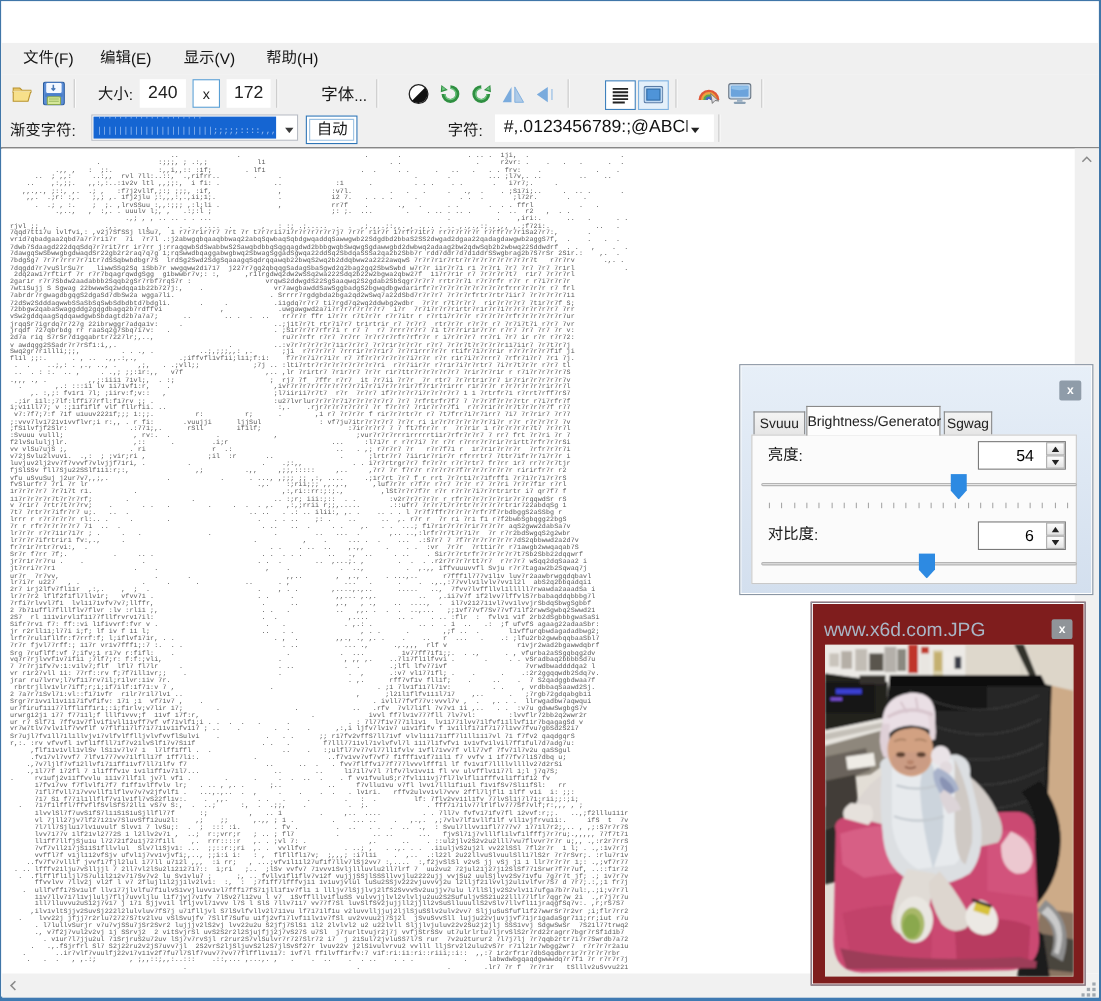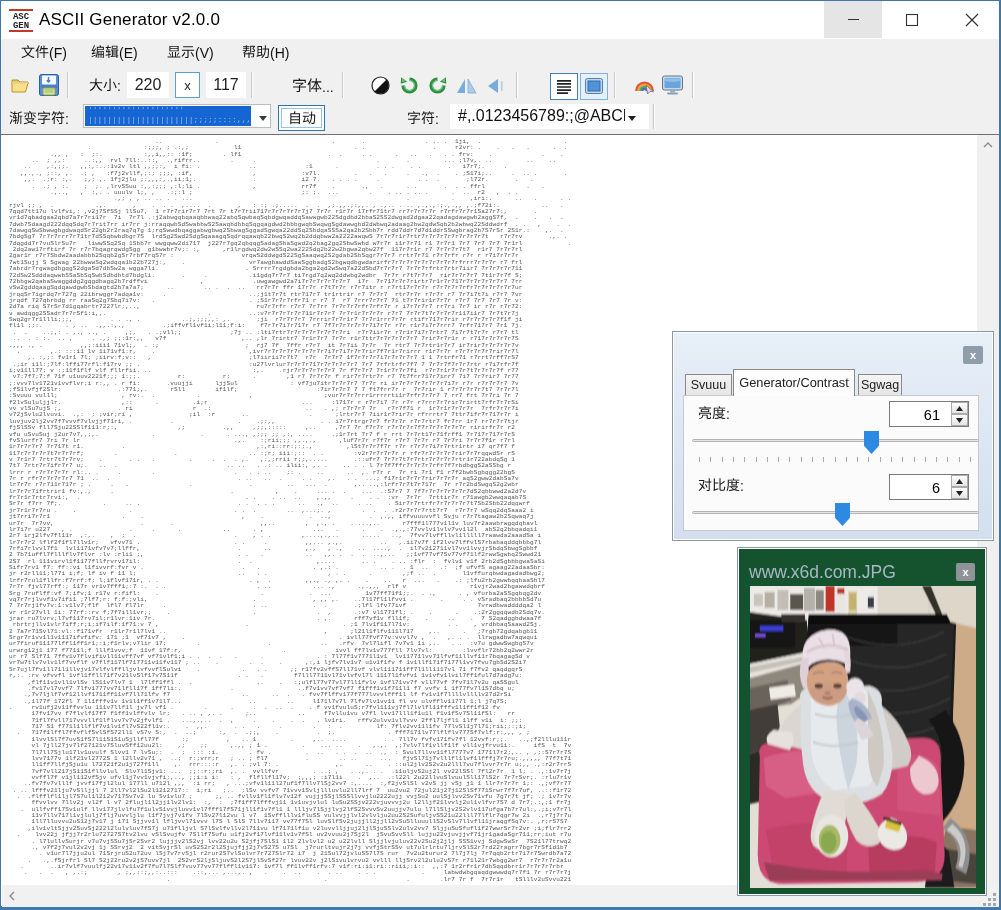--- a/index.html
+++ b/index.html
@@ -22,57 +22,39 @@
 .tin{position:absolute;top:4px;height:26px;background:#fff;font-size:16px;color:#222;
  text-align:center;line-height:26px}
 #content{position:absolute;left:1px;top:134px;width:997px;height:750px;background:#fff;overflow:hidden}
 #cline{position:absolute;left:0;top:133px;width:998px;height:1px;background:#707070}
 #art{position:absolute;left:7px;top:4px;font-family:"Liberation Mono",monospace;
  font-size:6.05px;line-height:6.36px;letter-spacing:0.12px;color:#545454;white-space:pre;filter:grayscale(1)}
 #vscroll{position:absolute;left:976px;top:134px;width:22px;height:750px;background:#f0f0f0}
 #hscroll{position:absolute;left:1px;top:884px;width:997px;height:22px;background:#f1f1f1}
 .panel{position:absolute;border:1px solid #8a96a4;box-shadow:inset 0 0 0 1px #fff}
 #p1{left:671px;top:330px;width:322px;height:210px;background:linear-gradient(#e7eff8,#d3dfee)}
-#p2{left:736px;top:546px;width:250px;height:349px;background:#14532d}
+#p2{left:736px;top:546px;width:250px;height:349px;background:#7f1d1d}
 .pclose{position:absolute;background:#8f9ca9;color:#fff;font-size:11px;font-weight:bold;
  text-align:center;border-radius:2px}
 .tab{position:absolute;border:1px solid #898989;border-bottom:none;background:linear-gradient(#f4f4f4,#e5e5e5);
  font-size:12.5px;color:#222;text-align:center}
 #tabpane{position:absolute;left:10px;top:63px;width:296px;height:136px;background:#fbfbfb;
  border:1px solid #c9c9c9}
 .spin{position:absolute;width:80px;height:26px;background:#fff;border:1px solid #7a7a7a}
 .spin .v{position:absolute;right:28px;top:5px;font-size:14.5px;color:#000}
 .spinbtns{position:absolute;right:0;top:0;width:17px;height:24px}
 .sb{position:absolute;left:0;width:17px;height:12px;background:linear-gradient(#fdfdfd,#e4e4e4);
  border:1px solid #ababab}
 .sb svg{position:absolute;left:4px;top:3px}
 .groove{position:absolute;height:3px;background:#e6e6e6;border:1px solid #b4b4b4;border-radius:2px}
 .shandle{position:absolute;width:15px;height:23px;background:#2d8ae2;
  clip-path:polygon(0 0,100% 0,100% 64%,50% 100%,0 64%)}
 </style></head>
 <body>
 <div id="win">
- <div id="titlebar">
-  <div id="ticon"><svg width="24" height="23" viewBox="0 0 24 23">
-          <rect x="0" y="0" width="24" height="2" fill="#c03a2c"></rect>
-          <rect x="0" y="21" width="24" height="2" fill="#c03a2c"></rect>
-          <text x="12" y="10" font-family="Liberation Mono" font-size="9" font-weight="bold" fill="#222" text-anchor="middle">ASC</text>
-          <text x="12" y="19" font-family="Liberation Mono" font-size="9" font-weight="bold" fill="#222" text-anchor="middle">GEN</text>
-        </svg></div>
-  <div id="ttext">ASCII Generator v2.0.0</div>
-  <div class="wbtn" id="bmin"><svg width="58" height="37">
-          <rect x="24" y="18" width="11" height="1" fill="#333"></rect>
-        </svg></div>
-  <div class="wbtn" id="bmax"><svg width="58" height="37">
-          <rect x="24.5" y="13.5" width="11" height="11" fill="none" stroke="#333" stroke-width="1.1"></rect>
-        </svg></div>
-  <div class="wbtn" id="bcls"><svg width="59" height="37">
-          <path d="M25 13 l12 12 M37 13 l-12 12" stroke="#333" stroke-width="1.2"></path>
-        </svg></div>
- </div>
  <div id="menubar">
   <span class="mitem" style="left:20px"><svg width="28" height="15" viewBox="0 0 28 15" style="fill:#1a1a1a;display:inline-block;vertical-align:-2px">
           <path transform="translate(0.0,12.0) scale(0.014000,-0.014000)" d="M423 823C453 774 485 707 497 666L580 693C566 734 531 799 501 847ZM50 664V590H206C265 438 344 307 447 200C337 108 202 40 36 -7C51 -25 75 -60 83 -78C250 -24 389 48 502 146C615 46 751 -28 915 -73C928 -52 950 -20 967 -4C807 36 671 107 560 201C661 304 738 432 796 590H954V664ZM504 253C410 348 336 462 284 590H711C661 455 592 344 504 253Z"></path>
           <path transform="translate(14.0,12.0) scale(0.014000,-0.014000)" d="M317 341V268H604V-80H679V268H953V341H679V562H909V635H679V828H604V635H470C483 680 494 728 504 775L432 790C409 659 367 530 309 447C327 438 359 420 373 409C400 451 425 504 446 562H604V341ZM268 836C214 685 126 535 32 437C45 420 67 381 75 363C107 397 137 437 167 480V-78H239V597C277 667 311 741 339 815Z"></path>
         </svg>(F)</span>
   <span class="mitem" style="left:90px"><svg width="28" height="15" viewBox="0 0 28 15" style="fill:#1a1a1a;display:inline-block;vertical-align:-2px">
           <path transform="translate(0.0,12.0) scale(0.014000,-0.014000)" d="M40 54 58 -15C140 18 245 61 346 103L332 163C223 121 114 79 40 54ZM61 423C75 430 98 435 205 450C167 386 132 335 116 316C87 278 66 252 45 248C53 230 64 196 68 182C87 194 118 204 339 255C336 271 333 298 334 317L167 282C238 374 307 486 364 597L303 632C286 593 265 554 245 517L133 505C190 593 246 706 287 815L215 840C179 719 112 587 91 554C71 520 55 496 38 491C46 473 57 438 61 423ZM624 350V202H541V350ZM675 350H746V202H675ZM481 412V-72H541V143H624V-47H675V143H746V-46H797V143H871V-7C871 -14 868 -16 861 -17C854 -17 836 -17 814 -16C822 -32 829 -56 831 -73C867 -73 890 -71 908 -62C926 -52 930 -35 930 -8V413L871 412ZM797 350H871V202H797ZM605 826C621 798 637 762 648 732H414V515C414 361 405 139 314 -21C329 -28 360 -50 372 -63C465 99 482 335 483 498H920V732H729C717 765 697 811 675 846ZM483 668H850V561H483Z"></path>
           <path transform="translate(14.0,12.0) scale(0.014000,-0.014000)" d="M551 751H819V650H551ZM482 808V594H892V808ZM81 332C89 340 119 346 153 346H244V202L40 167L56 94L244 132V-76H313V146L427 169L423 234L313 214V346H405V414H313V568H244V414H148C176 483 204 565 228 650H412V722H247C255 756 263 791 269 825L196 840C191 801 183 761 174 722H47V650H157C136 570 115 504 105 479C88 435 75 403 58 398C66 380 77 346 81 332ZM815 472V386H560V472ZM400 76 412 8 815 40V-80H885V46L959 52L960 115L885 110V472H953V535H423V472H491V82ZM815 329V242H560V329ZM815 185V105L560 86V185Z"></path>
         </svg>(E)</span>
   <span class="mitem" style="left:166px"><svg width="28" height="15" viewBox="0 0 28 15" style="fill:#1a1a1a;display:inline-block;vertical-align:-2px">
@@ -96,23 +78,23 @@
           <path d="M9.5 3 v5 M7.8 6.2 L9.5 8 L11.2 6.2" stroke="#4a79b8" stroke-width="1.4" fill="none"></path>
           <rect x="2" y="11" width="16" height="3" fill="#4a7fc8"></rect>
           <rect x="4" y="14" width="12" height="7" rx="1" fill="#d6e89a" stroke="#8aa84e"></rect>
           <path d="M5.5 16 h9 M5.5 18 h9" stroke="#9ab860" stroke-width="1"></path>
         </svg></div>
   <div class="tsep" style="left:66px"></div>
   <div class="lbl" style="left:88px;top:10px"><svg width="28" height="15" viewBox="0 0 28 15" style="fill:#1a1a1a;display:inline-block;vertical-align:-2px">
           <path transform="translate(0.0,12.0) scale(0.014000,-0.014000)" d="M461 839C460 760 461 659 446 553H62V476H433C393 286 293 92 43 -16C64 -32 88 -59 100 -78C344 34 452 226 501 419C579 191 708 14 902 -78C915 -56 939 -25 958 -8C764 73 633 255 563 476H942V553H526C540 658 541 758 542 839Z"></path>
           <path transform="translate(14.0,12.0) scale(0.014000,-0.014000)" d="M464 826V24C464 4 456 -2 436 -3C415 -4 343 -5 270 -2C282 -23 296 -59 301 -80C395 -81 457 -79 494 -66C530 -54 545 -31 545 24V826ZM705 571C791 427 872 240 895 121L976 154C950 274 865 458 777 598ZM202 591C177 457 121 284 32 178C53 169 86 151 103 138C194 249 253 430 286 577Z"></path>
         </svg>:</div>
-  <div class="tin" style="left:126px;width:42px">220</div>
+  <div class="tin" style="left:126px;width:42px">240</div>
   <div class="tin" style="left:174px;width:25px;border:1px solid #5a9fd4;font-size:13px">x</div>
-  <div class="tin" style="left:205px;width:40px">117</div>
+  <div class="tin" style="left:205px;width:40px">172</div>
   <div class="tsep" style="left:250px"></div>
   <div class="lbl" style="left:291px;top:10px"><svg width="30" height="16" viewBox="0 0 30 16" style="fill:#1a1a1a;display:inline-block;vertical-align:-2px">
           <path transform="translate(0.0,12.9) scale(0.015000,-0.015000)" d="M460 363V300H69V228H460V14C460 0 455 -5 437 -6C419 -6 354 -6 287 -4C300 -24 314 -58 319 -79C404 -79 457 -78 492 -67C528 -54 539 -32 539 12V228H930V300H539V337C627 384 717 452 779 516L728 555L711 551H233V480H635C584 436 519 392 460 363ZM424 824C443 798 462 765 475 736H80V529H154V664H843V529H920V736H563C549 769 523 814 497 847Z"></path>
           <path transform="translate(15.0,12.9) scale(0.015000,-0.015000)" d="M251 836C201 685 119 535 30 437C45 420 67 380 74 363C104 397 133 436 160 479V-78H232V605C266 673 296 745 321 816ZM416 175V106H581V-74H654V106H815V175H654V521C716 347 812 179 916 84C930 104 955 130 973 143C865 230 761 398 702 566H954V638H654V837H581V638H298V566H536C474 396 369 226 259 138C276 125 301 99 313 81C419 177 517 342 581 518V175Z"></path>
         </svg>...</div>
   <div class="tsep" style="left:341px"></div>
   <div class="abs" style="left:370px;top:8px"><svg width="19" height="19" viewBox="0 0 19 19">
           <circle cx="9.5" cy="9.5" r="8.5" fill="#fff" stroke="#222" stroke-width="1.2"></circle>
           <path d="M3.5 15.5 A8.5 8.5 0 0 0 15.5 3.5 Z" fill="#111"></path>
         </svg></div>
@@ -323,29 +305,29 @@
  <div id="vscroll"><svg width="22" height="750">
         <path d="M7 12 l4 -4 4 4" stroke="#8a8a8a" stroke-width="1.4" fill="none"></path>
       </svg></div>
  <div id="hscroll"><svg width="997" height="22">
         <path d="M12 7 l-4 4 4 4" stroke="#8a8a8a" stroke-width="1.4" fill="none"></path>
       </svg></div>
 
  <div class="panel" id="p1">
   <div class="pclose" style="left:290px;top:14px;width:20px;height:18px;line-height:18px">x</div>
   <div class="tab" style="left:12px;top:42px;width:47px;height:22px;line-height:21px">Svuuu</div>
-  <div class="tab" style="left:60px;top:37px;width:122px;height:27px;line-height:26px;background:#fdfdfd;font-size:12.8px;z-index:3">Generator/Contrast</div>
+  <div class="tab" style="left:60px;top:37px;width:122px;height:27px;line-height:26px;background:#fdfdfd;font-size:12.8px;z-index:3">Brightness/Generator</div>
   <div class="tab" style="left:185px;top:42px;width:44px;height:22px;line-height:21px">Sgwag</div>
   <div id="tabpane"></div>
   <div class="lbl" style="left:25px;top:74px"><svg width="28" height="15" viewBox="0 0 28 15" style="fill:#1a1a1a;display:inline-block;vertical-align:-2px">
           <path transform="translate(0.0,12.0) scale(0.014000,-0.014000)" d="M78 368V202H150V308H846V202H920V368ZM276 571H727V485H276ZM201 625V431H805V625ZM304 240C296 79 263 17 59 -17C74 -32 93 -61 99 -80C299 -41 358 29 376 176H615V31C615 -42 636 -64 721 -64C737 -64 824 -64 842 -64C909 -64 930 -34 937 83C917 88 885 99 870 111C866 16 861 2 833 2C815 2 745 2 732 2C700 2 694 6 694 31V240ZM435 830C451 804 467 772 479 746H60V682H938V746H563C553 775 530 816 509 846Z"></path>
           <path transform="translate(14.0,12.0) scale(0.014000,-0.014000)" d="M386 644V557H225V495H386V329H775V495H937V557H775V644H701V557H458V644ZM701 495V389H458V495ZM757 203C713 151 651 110 579 78C508 111 450 153 408 203ZM239 265V203H369L335 189C376 133 431 86 497 47C403 17 298 -1 192 -10C203 -27 217 -56 222 -74C347 -60 469 -35 576 7C675 -37 792 -65 918 -80C927 -61 946 -31 962 -15C852 -5 749 15 660 46C748 93 821 157 867 243L820 268L807 265ZM473 827C487 801 502 769 513 741H126V468C126 319 119 105 37 -46C56 -52 89 -68 104 -80C188 78 201 309 201 469V670H948V741H598C586 773 566 813 548 845Z"></path>
         </svg>:</div>
   <div class="spin" style="left:216px;top:69px">
-        <span class="v">61</span>
+        <span class="v">54</span>
     <div class="spinbtns">
           <div class="sb" style="top:0">
             <svg width="7" height="5">
               <path d="M0 5 h7 l-3.5 -5z" fill="#222"></path>
             </svg>
           </div>
           <div class="sb" style="top:12px">
             <svg width="7" height="5">
               <path d="M0 0 h7 l-3.5 5z" fill="#222"></path>
             </svg>

